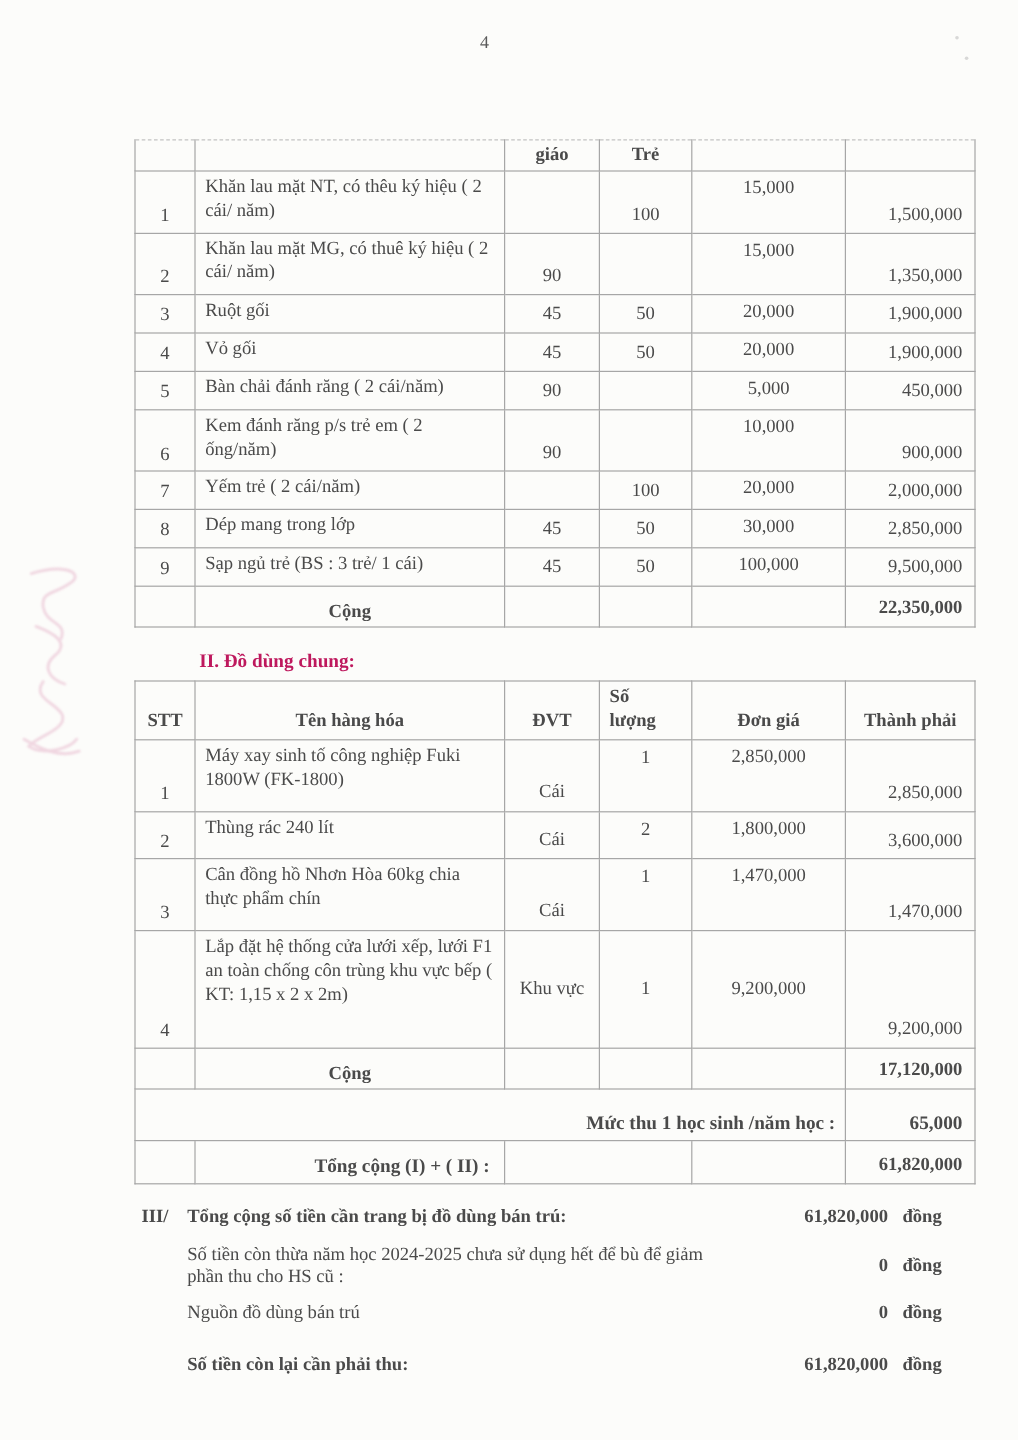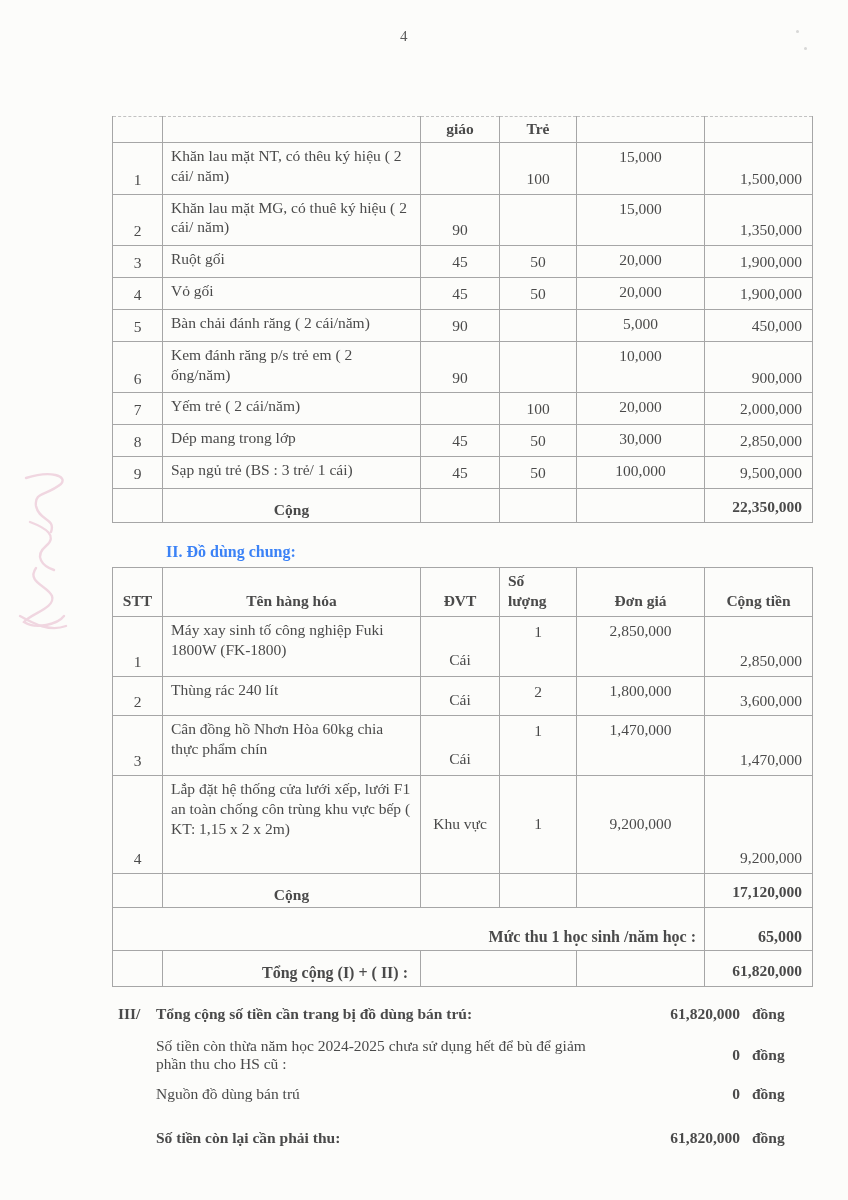--- a/index.html
+++ b/index.html
@@ -35,21 +35,21 @@
                              font-weight:bold; vertical-align:bottom; padding-bottom:3px; }
   
   .cong-row td { height:26px; }
   .cong-label { text-align:center; font-weight:bold; }
   .cong-value { text-align:right; font-weight:bold; vertical-align:bottom; padding:2px 10px 5px 2px; }
   .muc-row td { height:30px; }
   .muc-flex { display:flex; justify-content:flex-end; align-items:flex-end; font-weight:bold; font-size:16px; }
   .muc-flex .muc-val { min-width:128px; text-align:right; padding-right:4px; }
 
   
-  .sec2-heading { margin:20px 0 6px 166px; font-weight:bold; font-size:16px; color:#3b82f6; }
+  .sec2-heading { margin:20px 0 6px 166px; font-weight:bold; font-size:16px; color:#be185d; }
 
   
   #table2 th { border:1px solid #a6a6a6; font-weight:bold; vertical-align:bottom;
                height:40px; padding:2px 6px 5px 6px; text-align:center; font-size:15.5px; }
   #table2 th.h-so_luong { text-align:left; padding:3px 16px 5px 8px; vertical-align:bottom; }
   #table2 .c-name { padding-bottom:16px; }
   #table2 tbody[data-rows] tr:nth-child(4) .c-name { padding-bottom:34px; }
   #table2 tbody[data-rows] tr:nth-child(4) .c-dvt,
   #table2 tbody[data-rows] tr:nth-child(4) .c-so_luong,
   #table2 tbody[data-rows] tr:nth-child(4) .c-don_gia { vertical-align:middle; padding-top:0; padding-bottom:0; }
@@ -203,21 +203,21 @@
       <col style="width:128px">
       <col style="width:108px">
   </colgroup>
   <thead>
     <tr>
       <th>STT</th>
       <th>Tên hàng hóa</th>
       <th>ĐVT</th>
       <th class="h-so_luong">Số lượng</th>
       <th>Đơn giá</th>
-      <th>Cộng tiền</th>
+      <th>Thành phải</th>
     </tr>
   </thead>
   <tbody data-rows="section2.table.rows">
       <tr>
         <td class="c-stt">1</td>
         <td class="c-name">Máy xay sinh tố công nghiệp Fuki 1800W (FK-1800)</td>
         <td class="c-dvt">Cái</td>
         <td class="c-so_luong">1</td>
         <td class="c-don_gia">2,850,000</td>
         <td class="c-thanh_tien">2,850,000</td>

